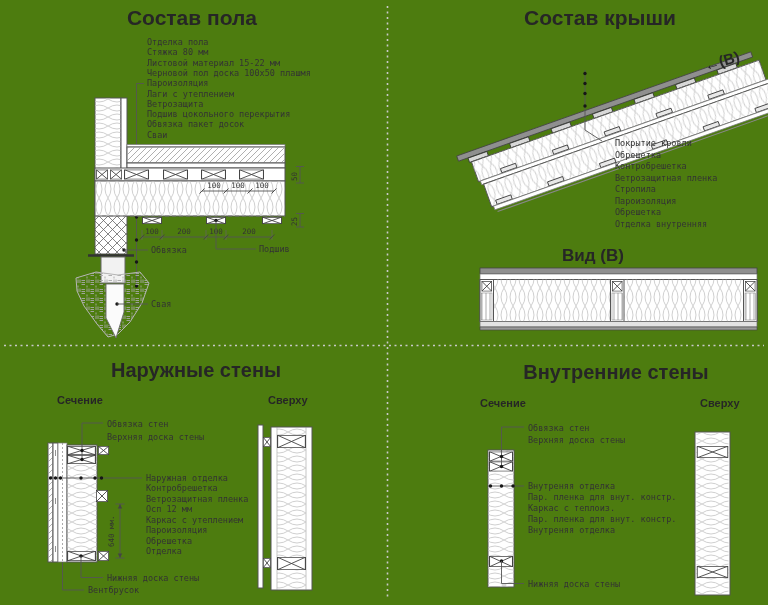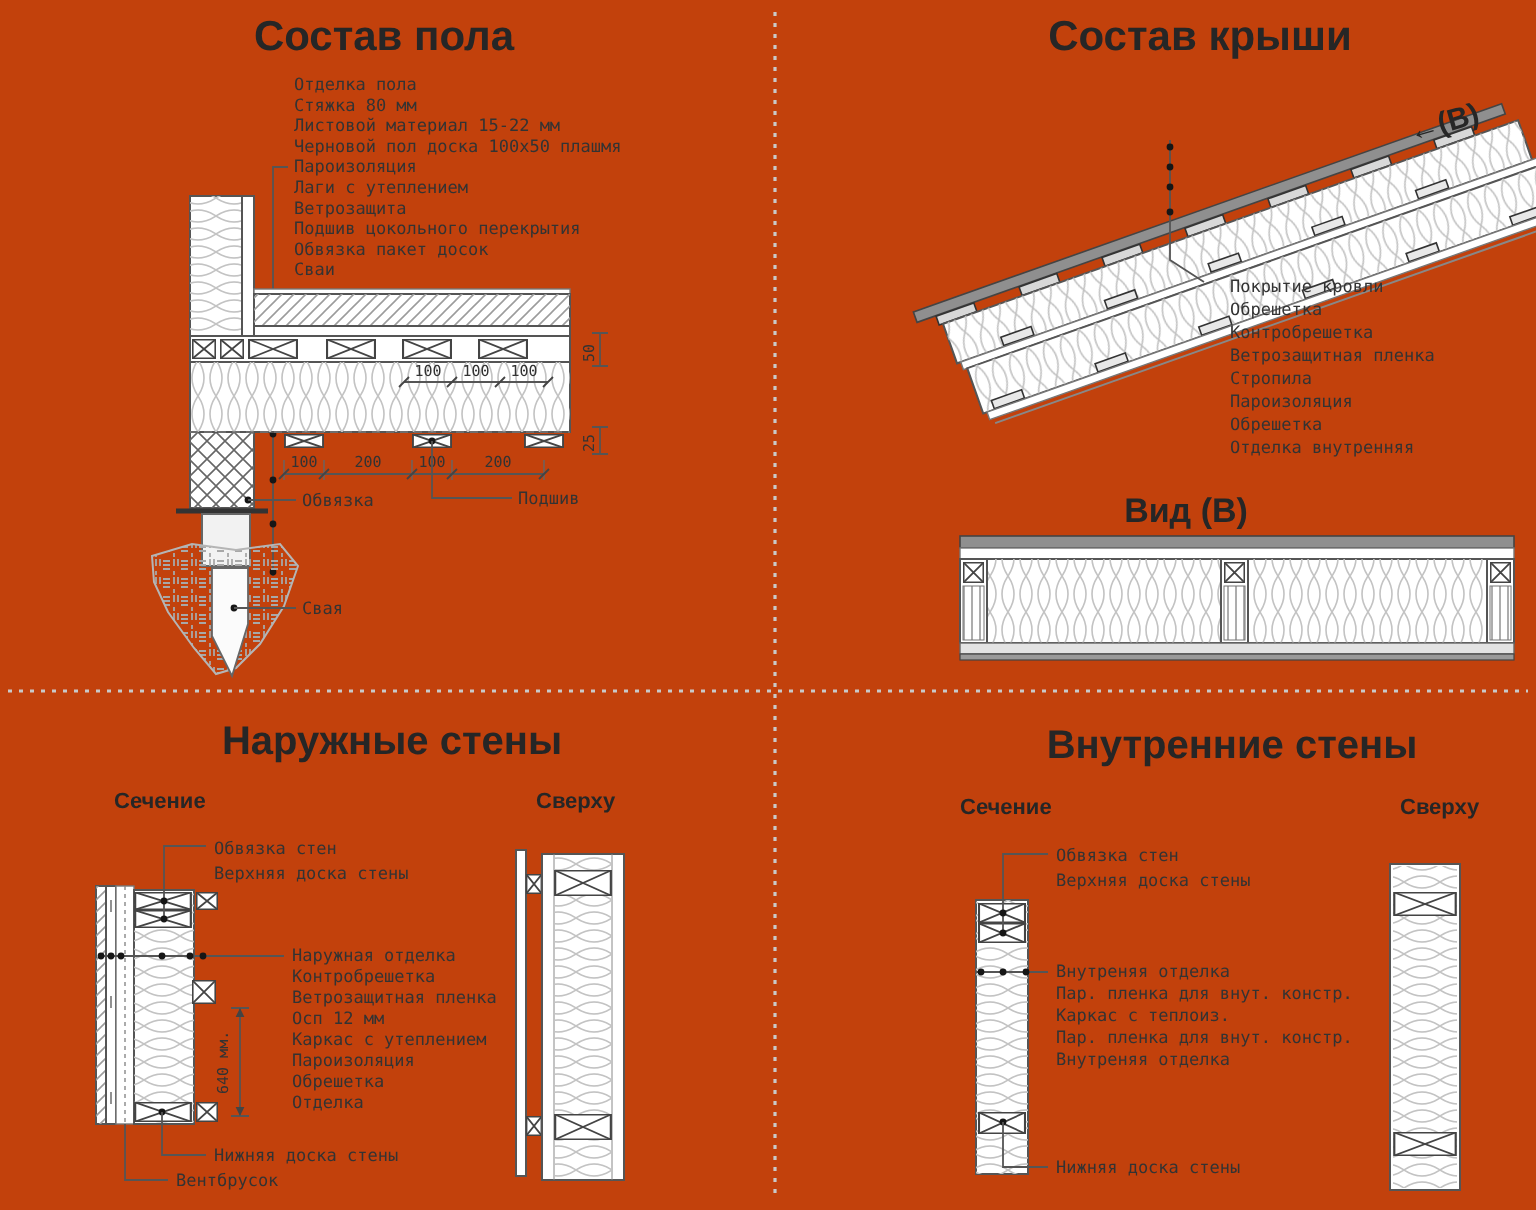--- a/index.html
+++ b/index.html
@@ -1,16 +1,16 @@
 <!DOCTYPE html>
 <html><head>
 <meta charset="utf-8">
 <style>
   html,body{margin:0;padding:0;background:#ffffff;}
-  #page{position:relative;width:768px;height:605px;background:#c2410c;overflow:hidden;
+  #page{position:relative;width:768px;height:605px;background:#4d7c0f;overflow:hidden;
         font-family:"DejaVu Sans Mono", monospace;}
   svg{position:absolute;left:0;top:0;}
   text{fill:#333333;}
   .ttl{font-family:"Liberation Sans", sans-serif;font-weight:bold;fill:#262626;}
   .sub{font-family:"Liberation Sans", sans-serif;font-weight:bold;font-size:11px;fill:#262626;}
   .lbl{font-family:"DejaVu Sans Mono", monospace;font-size:8.5px;fill:#333;}
   .dim{font-family:"DejaVu Sans Mono", monospace;font-size:7.5px;fill:#333;}
   .ldr{stroke:#555;stroke-width:0.9;fill:none;}
   .frame{fill:#ffffff;stroke:#555;stroke-width:1;}
   .thin{fill:#ffffff;stroke:#777;stroke-width:0.7;}

